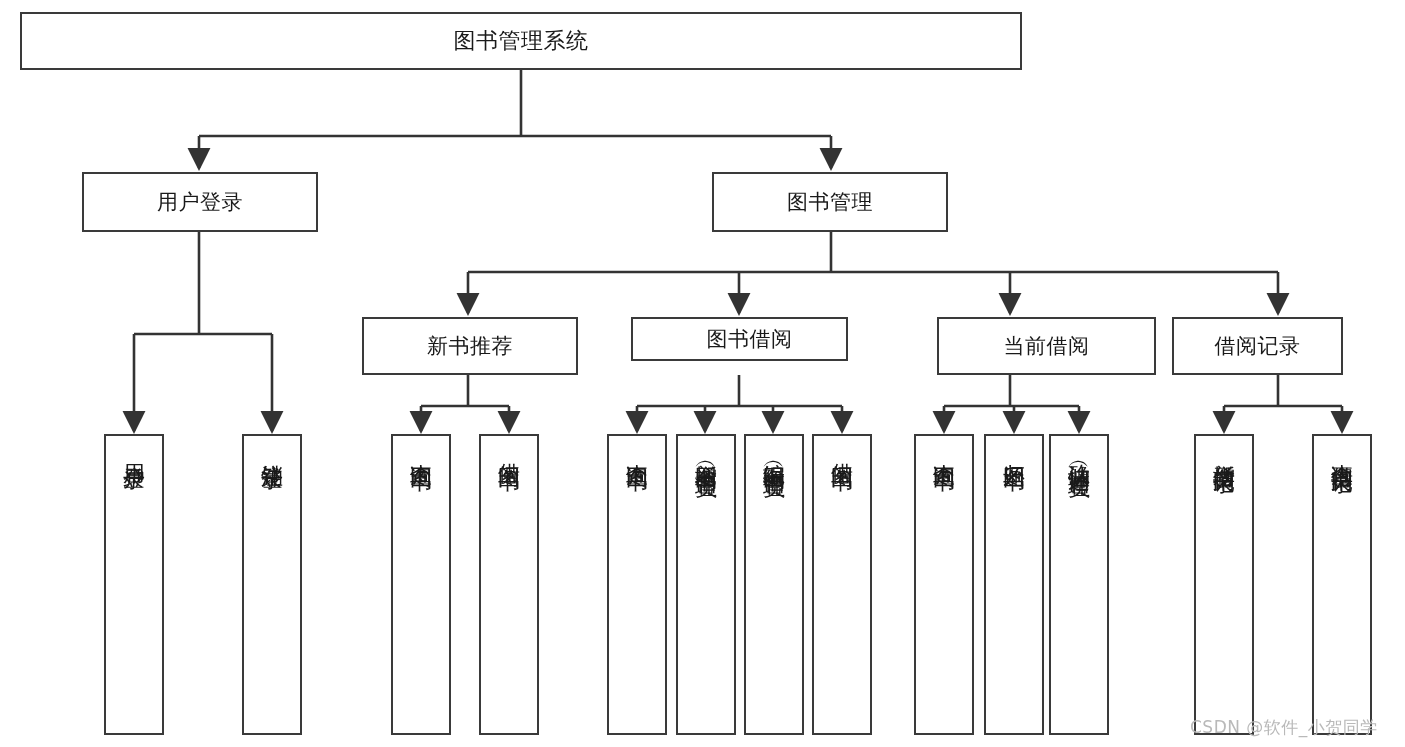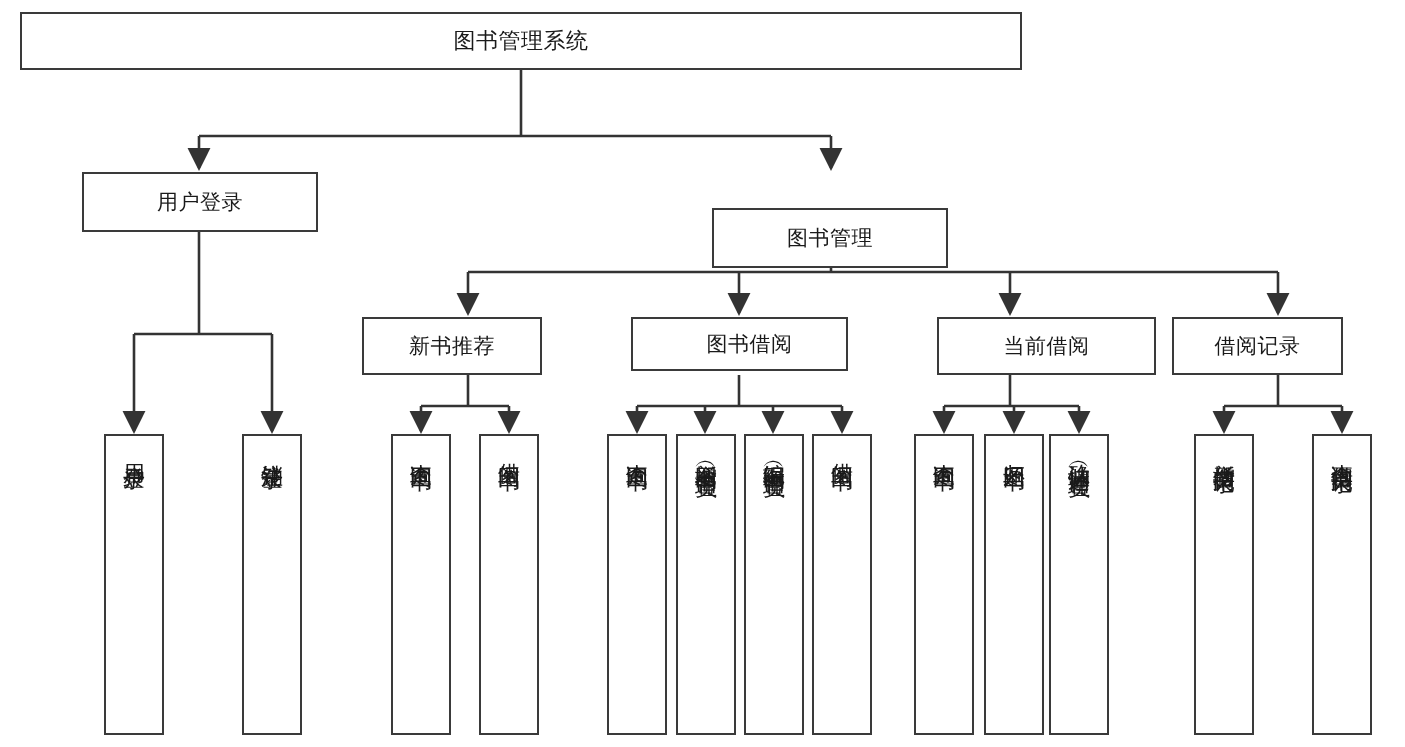--- a/index.html
+++ b/index.html
@@ -110,28 +110,28 @@
     </g>
   </svg>
 
   <div class="node h root" style="left:20px;top:12px;width:1002px;height:58px;">
     <span class="lbl">图书管理系统</span>
   </div>
 
   <div class="node h" style="left:82px;top:172px;width:236px;height:60px;">
     <span class="lbl">用户登录</span>
   </div>
-  <div class="node h" style="left:712px;top:172px;width:236px;height:60px;margin-top:36px;">
+  <div class="node h" style="left:712px;top:172px;width:236px;height:60px;">
     <span class="lbl">图书管理</span>
   </div>
 
-  <div class="node h" style="left:362px;top:317px;width:180px;height:58px;">
+  <div class="node h" style="left:362px;top:317px;width:216px;height:58px;">
     <span class="lbl">新书推荐</span>
   </div>
-  <div class="node h" style="left:631px;top:317px;width:217px;height:54px;padding-left:20px;">
+  <div class="node h" style="left:631px;top:317px;width:217px;height:44px;padding-left:20px;">
     <span class="lbl">图书借阅</span>
   </div>
   <div class="node h" style="left:901px;top:317px;width:219px;height:58px;margin-left:36px;">
     <span class="lbl">当前借阅</span>
   </div>
   <div class="node h" style="left:1172px;top:317px;width:171px;height:58px;">
     <span class="lbl">借阅记录</span>
   </div>
 
   <div class="node v" style="left:104px;top:434px;width:60px;height:301px;">
@@ -171,14 +171,17 @@
     <span class="lbl">确认归还（管理员）</span>
   </div>
 
   <div class="node v" style="left:1194px;top:434px;width:60px;height:301px;">
     <span class="lbl">新增借阅记录</span>
   </div>
   <div class="node v" style="left:1312px;top:434px;width:60px;height:301px;">
     <span class="lbl">查询借阅记录</span>
   </div>
 
+  <div class="watermark" style="left:1190px;top:716px;">
+    <span>CSDN @软件_小贺同学</span>
+  </div>
 
 </div>
 
 </body></html>

